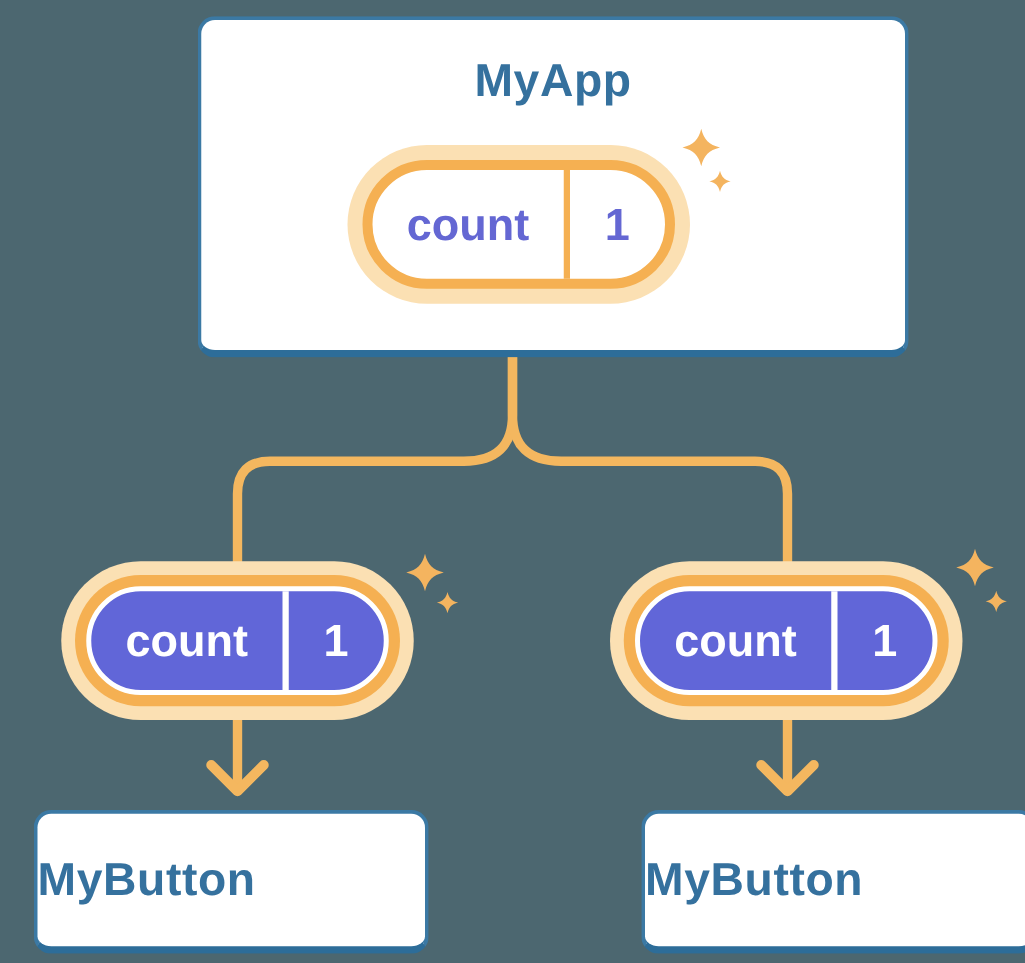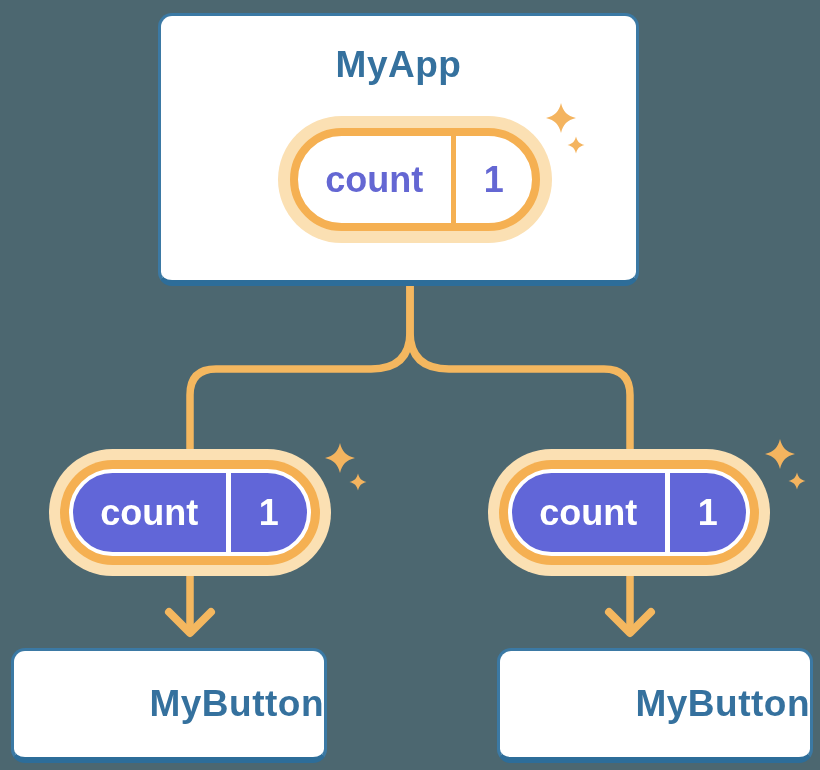--- a/index.html
+++ b/index.html
@@ -17,33 +17,33 @@
   
   .card{
     position:absolute;
     background:#FFFFFF;
     border:3px solid #3B79A4;
     border-bottom:6px solid #2D6D99;
     border-radius:14px;
     box-sizing:border-box;
     z-index:1;
   }
-  .card.root{left:158px;top:13px;width:481px;height:273px;}
+  .card.root{left:158px;top:13px;width:569px;height:273px;}
   .card.child-left{left:11px;top:648px;width:316px;height:115px;}
   .card.child-right{left:497px;top:648px;width:316px;height:115px;}
   .card-title{
     color:#35719E;
     font-size:37px;
     font-weight:600;
     text-align:center;
     letter-spacing:.5px;
   }
   .card.root .card-title{margin-top:28px;}
   .card.child-left,.card.child-right{
-    display:flex;align-items:center;justify-content:flex-end;
+    display:flex;align-items:center;justify-content:flex-start;margin-left:16px;
   }
 
   
   .pill{
     position:absolute;
     box-sizing:border-box;
     border-radius:999px;
     display:flex;
     align-items:stretch;
     z-index:2;

